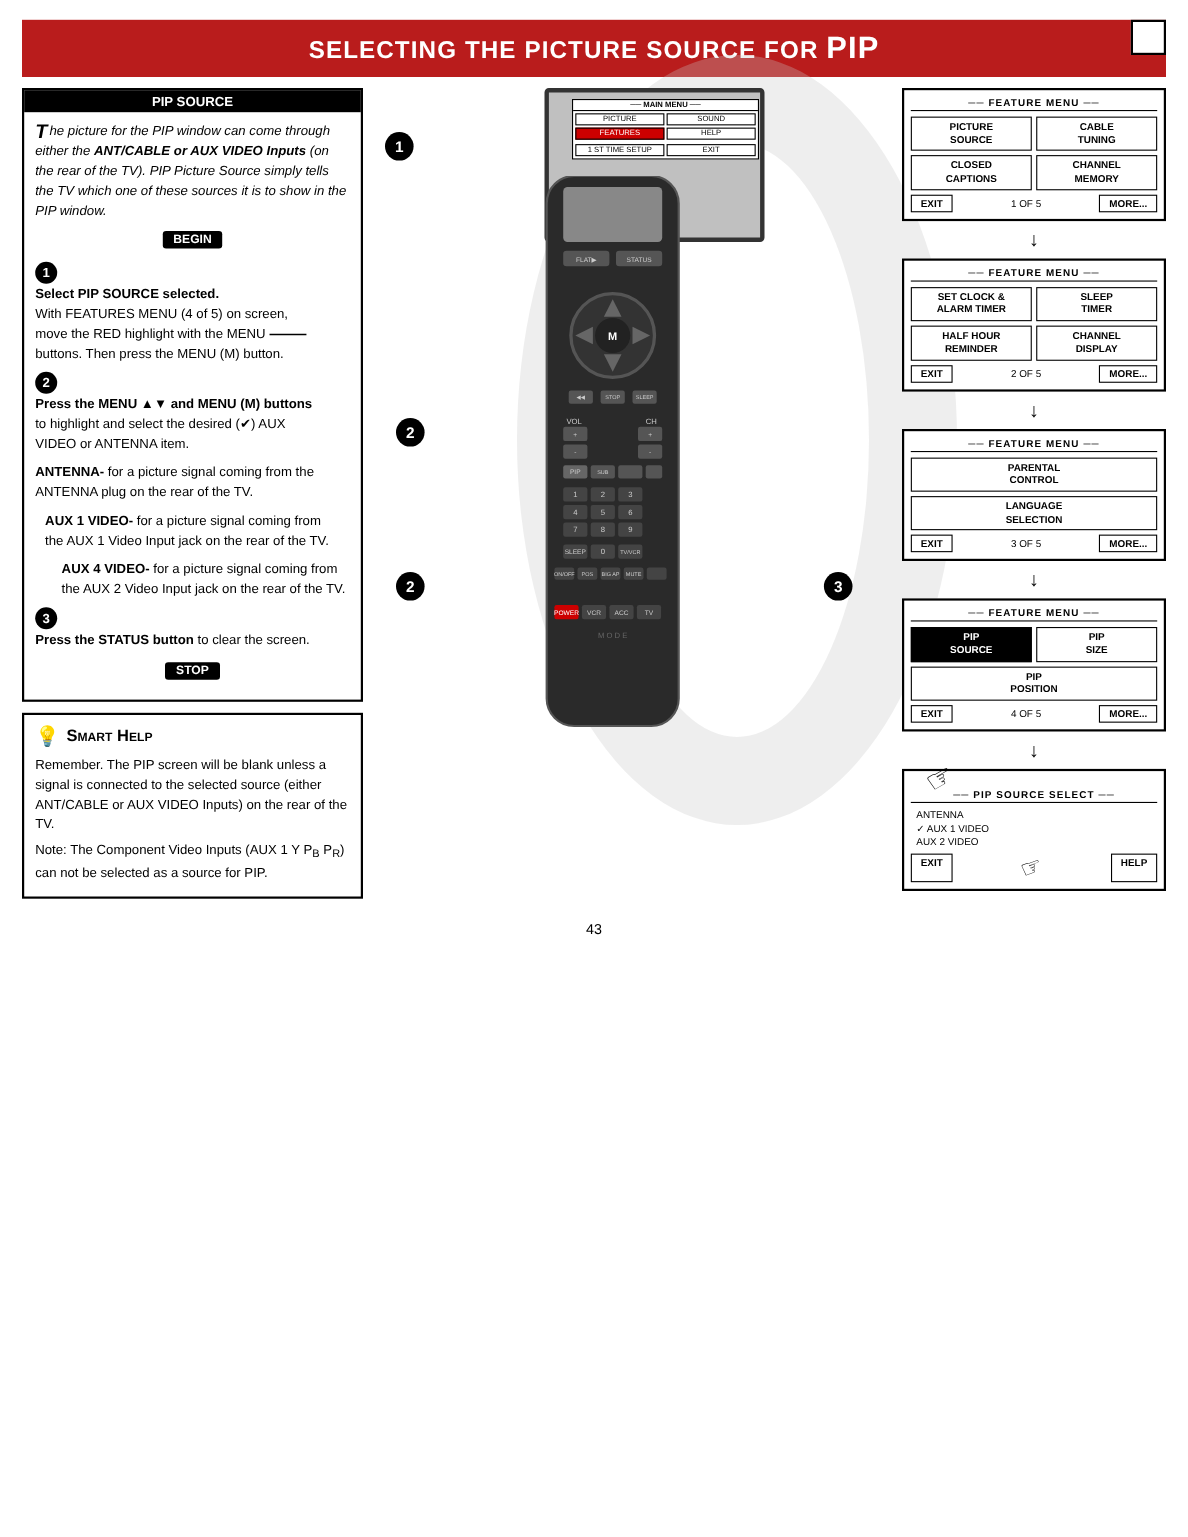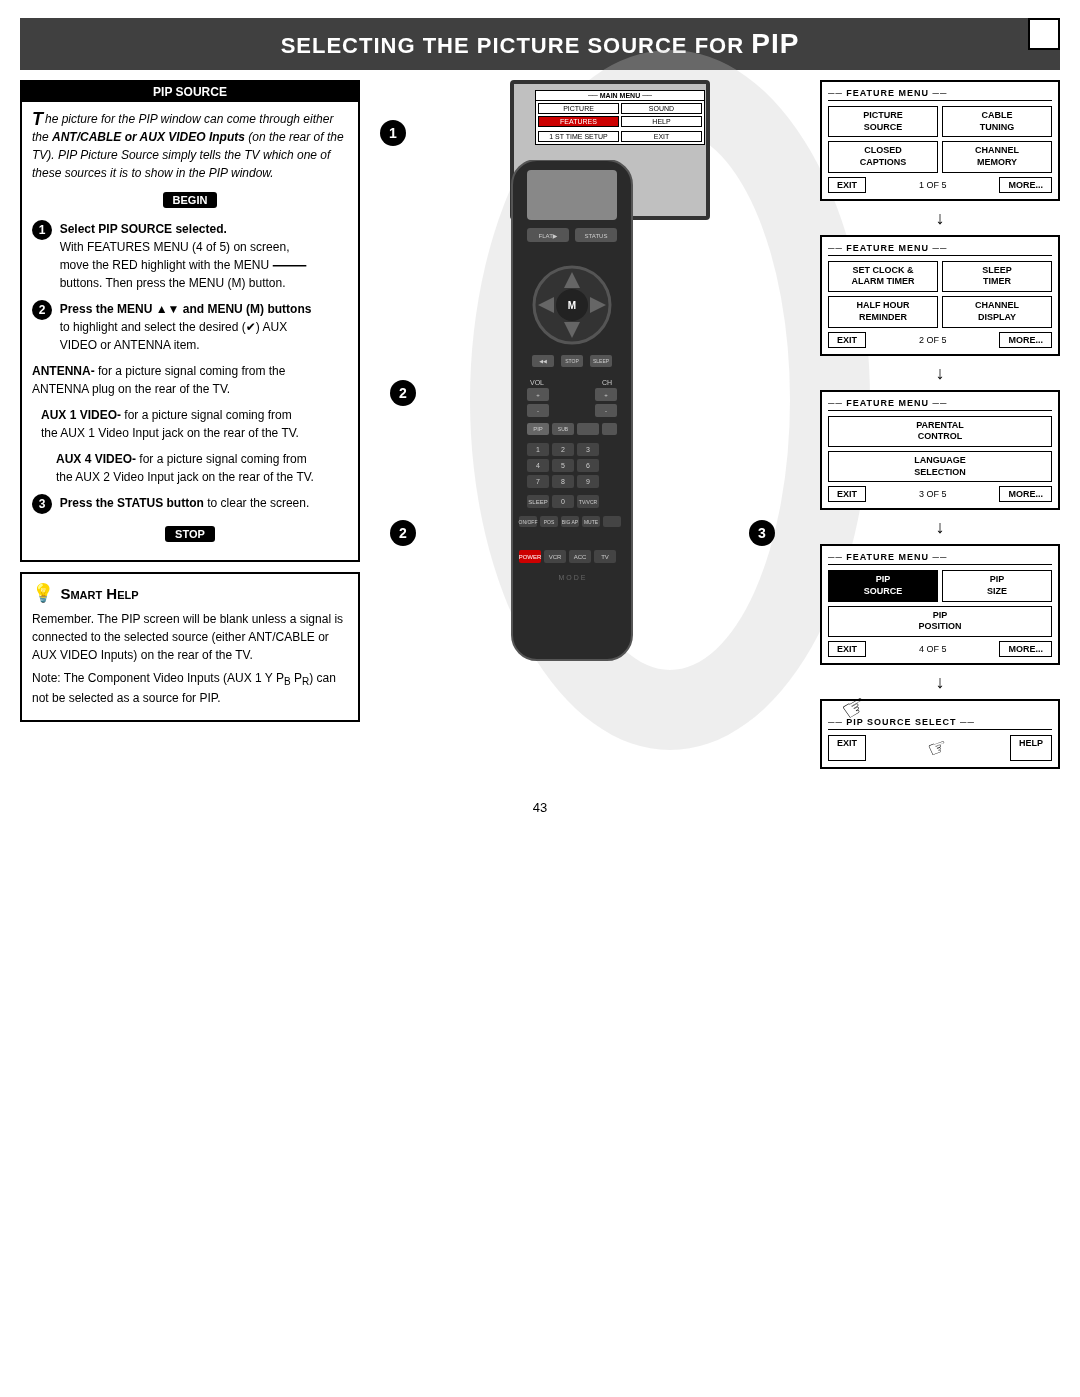--- a/index.html
+++ b/index.html
@@ -7,21 +7,21 @@
       width: 1080px;
       min-height: 1397px;
       background: #fff;
       font-family: Arial, sans-serif;
       font-size: 13px;
       color: #000;
     }
 
     
     .page-header {
-      background: #404040;
+      background: #b91c1c;
       color: #fff;
       text-align: center;
       padding: 10px 0;
       font-size: 22px;
       font-weight: bold;
       letter-spacing: 1px;
       position: relative;
       margin: 18px 20px 0 20px;
     }
     .page-header .corner-box {
@@ -35,21 +35,21 @@
     }
 
     .main-content {
       display: flex;
       gap: 10px;
       padding: 10px 20px;
     }
 
     
     .left-col {
-      width: 340px;
+      width: 310px;
       flex-shrink: 0;
     }
 
     
     .pip-source-box {
       border: 2px solid #000;
       padding: 8px 10px;
       margin-bottom: 10px;
     }
     .pip-source-title {
@@ -183,20 +183,21 @@
       gap: 8px;
     }
 
     .menu-box {
       border: 2px solid #000;
       padding: 6px;
       background: #fff;
       position: relative;
     }
     .menu-title-bar {
+      text-align: center;
       font-size: 9px;
       font-weight: bold;
       border-bottom: 1px solid #000;
       margin-bottom: 5px;
       padding-bottom: 2px;
       letter-spacing: 1px;
     }
     .menu-grid {
       display: grid;
       grid-template-columns: 1fr 1fr;
@@ -579,20 +580,25 @@
         <div class="menu-more-btn">MORE...</div>
       </div>
     </div>
 
     <div class="arrow-down">↓</div>
 
     <div class="menu-box" style="position:relative;">
 
       <div style="position:absolute; top:-10px; left:20px; font-size:28px; transform:rotate(-30deg);">☞</div>
       <div class="menu-title-bar" style="margin-top:10px;">── PIP SOURCE SELECT ──</div>
+      <div class="pip-select-list">
+        <div>ANTENNA</div>
+        <div class="checked">AUX 1 VIDEO</div>
+        <div>AUX 2 VIDEO</div>
+      </div>
       <div class="pip-bottom-row">
         <div class="menu-exit-btn">EXIT</div>
 
         <div style="font-size:22px; transform:rotate(-20deg);">☞</div>
         <div class="menu-more-btn">HELP</div>
       </div>
     </div>
 
   </div>
 

